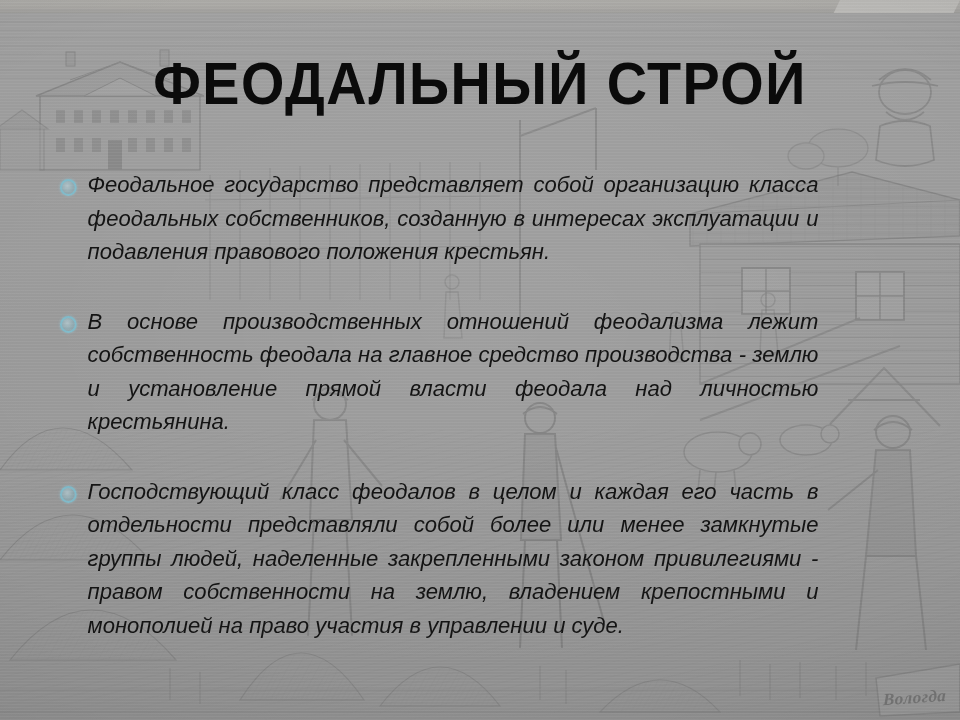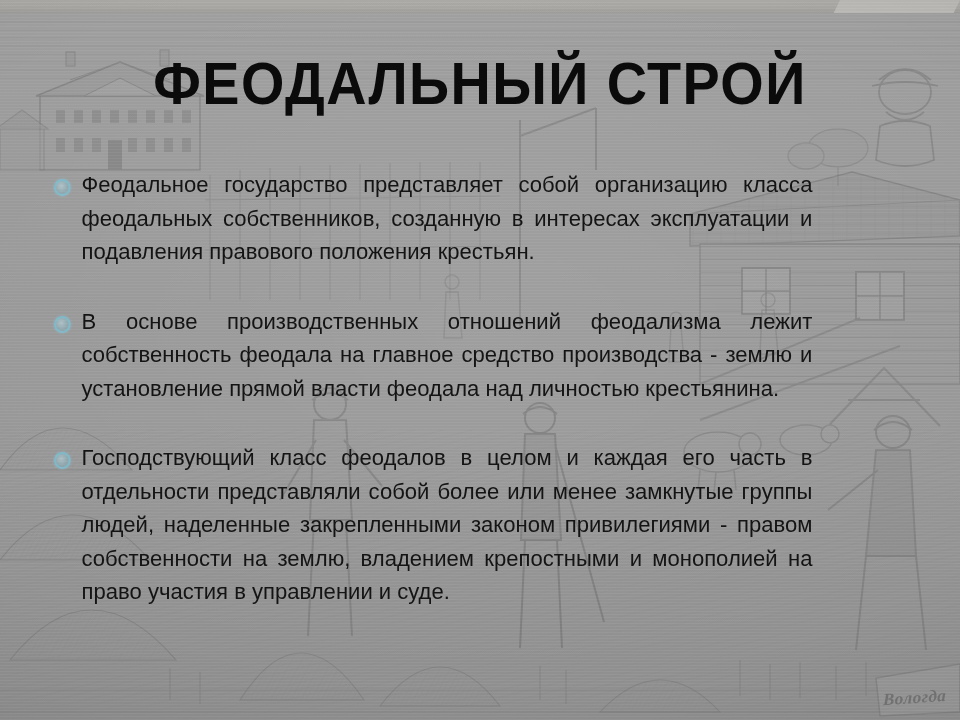--- a/index.html
+++ b/index.html
@@ -100,23 +100,24 @@
     font-size: 60px;
     line-height: 1.04;
     letter-spacing: 1.5px;
     transform: scaleX(0.93);
     transform-origin: 50% 50%;
     white-space: nowrap;
   }
 
   #body-block {
     position: absolute;
-    left: 52px;
+    left: 58px;
     top: 168px;
     width: 772px;
+    font-style: italic;
   }
 
   .para {
     position: relative;
     padding-left: 30px;
     margin: 0 0 36px 0;
     color: #141414;
     font-family: "Liberation Sans", sans-serif;
     font-size: 22.4px;
     line-height: 33.5px;

